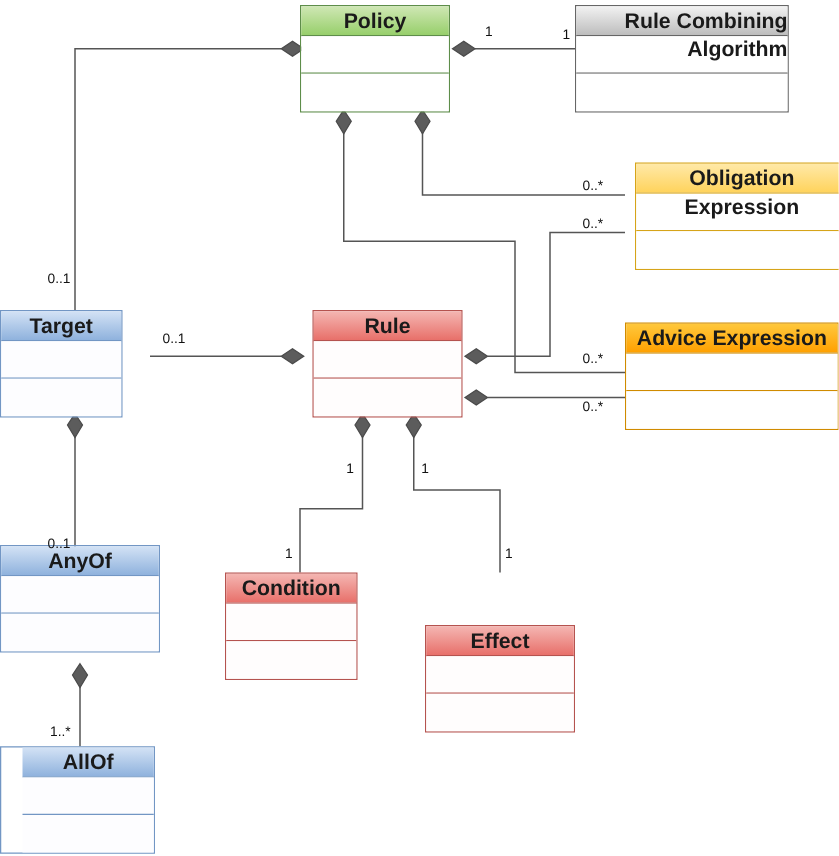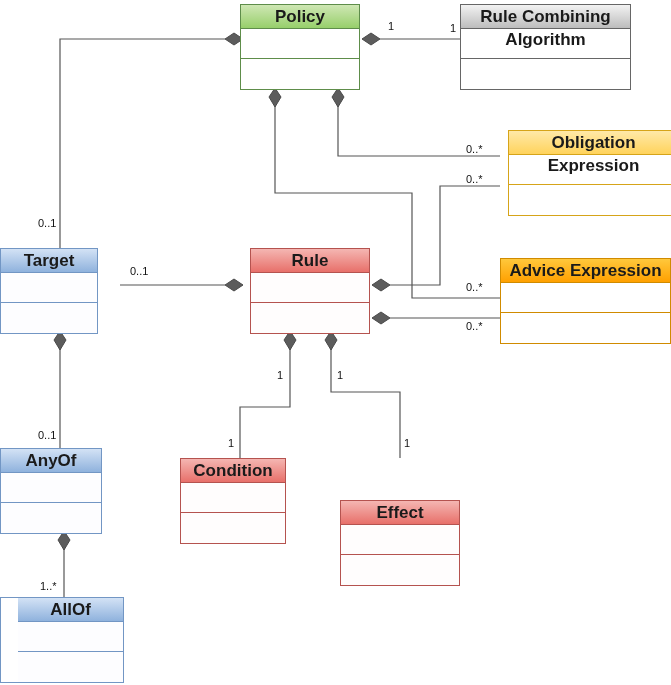--- a/index.html
+++ b/index.html
@@ -16,21 +16,21 @@
   .uml .attrs{box-sizing:border-box;height:30px;border-bottom:1px solid #888;background:#fff;}
   .uml .ops{box-sizing:border-box;height:30px;background:#fff;}
 
   
   .c-green{border-color:#5e8d4a;}
   .c-green .hdr{background:linear-gradient(to bottom,#cfe7b4 0%,#97cf6b 100%);border-bottom-color:#5e8d4a;}
   .c-green .attrs{border-bottom-color:#5e8d4a;}
 
   
   .c-gray{border-color:#666;}
-  .c-gray .hdr{background:linear-gradient(to bottom,#f2f2f2 0%,#bdbdbd 100%);border-bottom-color:#666;}
+  .c-gray .hdr{background:linear-gradient(to bottom,#f2f2f2 0%,#bdbdbd 100%);border-bottom-color:#666;text-align:right;}
   .c-gray .attrs{border-bottom-color:#666;}
 
   
   .c-lorange{border-color:#d6a419;}
   .c-lorange .hdr{background:linear-gradient(to bottom,#ffe9a8 0%,#ffd35c 100%);border-bottom-color:#d6a419;}
   .c-lorange .attrs{border-bottom-color:#d6a419;}
 
   
   .c-orange{border-color:#d08b00;}
   .c-orange .hdr{background:linear-gradient(to bottom,#ffc83c 0%,#ffa000 100%);border-bottom-color:#d08b00;}
@@ -144,21 +144,21 @@
     <div class="attrs"></div>
     <div class="ops"></div>
   </div>
 
   <div class="uml c-red" style="left:250px;top:248px;width:120px;">
     <div class="hdr">Rule</div>
     <div class="attrs"></div>
     <div class="ops"></div>
   </div>
 
-  <div class="uml c-blue" style="left:0px;top:448px;width:102px;">
+  <div class="uml c-blue" style="left:0px;top:436px;width:128px;">
     <div class="hdr">AnyOf</div>
     <div class="attrs"></div>
     <div class="ops"></div>
   </div>
 
   <div class="uml c-blue" style="left:0px;top:597px;width:124px;padding-left:17px;">
     <div class="hdr">AllOf</div>
     <div class="attrs"></div>
     <div class="ops"></div>
   </div>

